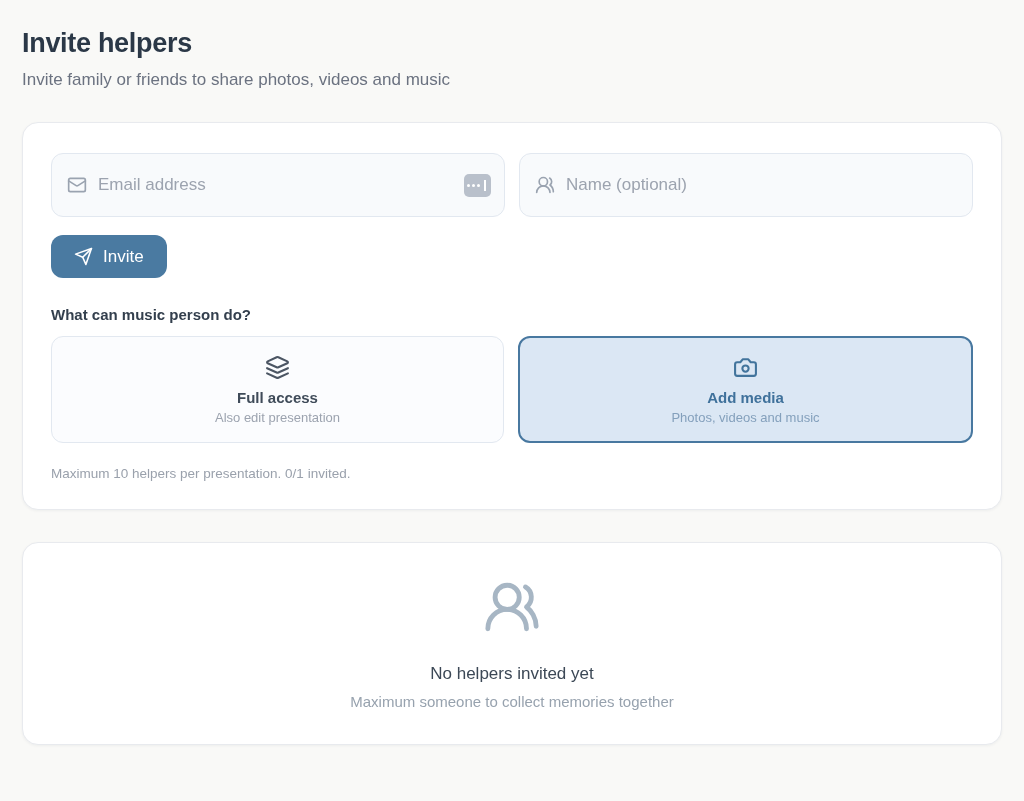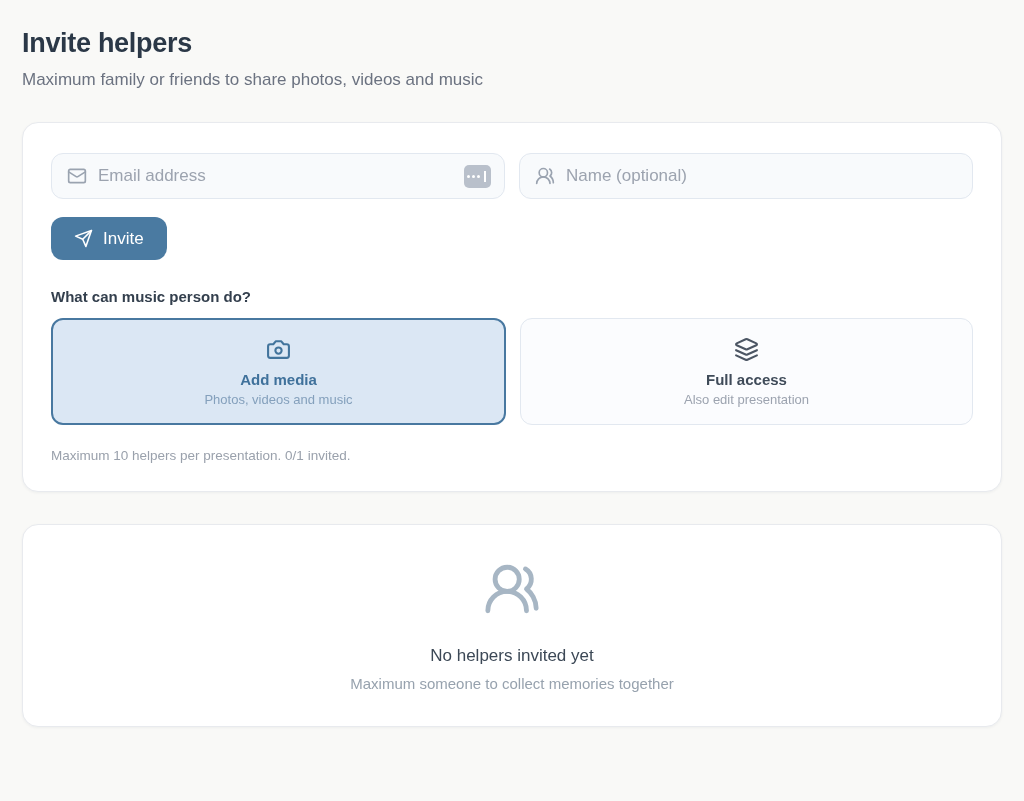--- a/index.html
+++ b/index.html
@@ -31,21 +31,21 @@
     box-shadow: 0 1px 3px rgba(20,30,50,0.05);
   }
   .invite-card {
     margin-top: 32px;
     padding: 30px 28px 28px 28px;
   }
 
   .input-row { display: flex; gap: 14px; }
   .text-input {
     flex: 1;
-    height: 46px;
+    height: 64px;
     display: flex;
     align-items: center;
     gap: 11px;
     padding: 0 13px 0 15px;
     background: #f8fafc;
     border: 1px solid #e2e8f0;
     border-radius: 12px;
   }
   .text-input svg.field-icon { flex: 0 0 auto; stroke: #9aa3b0; }
   .text-input input {
@@ -154,21 +154,21 @@
     font-size: 15px;
     color: #97a2ae;
   }
 </style>
 </head>
 <body>
 
 <div class="page">
 
   <h1 class="page-title">Invite helpers</h1>
-  <div class="page-subtitle">Maximum family or friends to share photos, videos and music</div>
+  <div class="page-subtitle">Invite family or friends to share photos, videos and music</div>
 
   <div class="card invite-card">
 
     <div class="input-row">
 
       <div class="text-input">
         <svg class="field-icon" width="20" height="20" viewBox="0 0 24 24" fill="none" stroke-width="2" stroke-linecap="round" stroke-linejoin="round">
           <rect x="2" y="4" width="20" height="16" rx="2"></rect>
           <path d="m22 7-8.97 5.7a1.94 1.94 0 0 1-2.06 0L2 7"></path>
         </svg>
@@ -197,37 +197,37 @@
         <path d="m22 2-7 20-4-9-9-4Z"></path>
         <path d="M22 2 11 13"></path>
       </svg>
       <span>Invite</span>
     </button>
 
     <div class="perm-label">What can music person do?</div>
 
     <div class="options-row">
 
-      <div class="option-card selected">
-        <svg width="25" height="25" viewBox="0 0 24 24" fill="none" stroke-width="2" stroke-linecap="round" stroke-linejoin="round">
-          <path d="M14.5 4h-5L7 7H4a2 2 0 0 0-2 2v9a2 2 0 0 0 2 2h16a2 2 0 0 0 2-2V9a2 2 0 0 0-2-2h-3l-2.5-3z"></path>
-          <circle cx="12" cy="13" r="3"></circle>
-        </svg>
-        <div class="option-title">Add media</div>
-        <div class="option-subtitle">Photos, videos and music</div>
-      </div>
-
       <div class="option-card unselected">
         <svg width="25" height="25" viewBox="0 0 24 24" fill="none" stroke-width="2" stroke-linecap="round" stroke-linejoin="round">
           <path d="M12.83 2.18a2 2 0 0 0-1.66 0L2.6 6.08a1 1 0 0 0 0 1.83l8.58 3.91a2 2 0 0 0 1.66 0l8.58-3.9a1 1 0 0 0 0-1.83Z"></path>
           <path d="m22 17.65-9.17 4.16a2 2 0 0 1-1.66 0L2 17.65"></path>
           <path d="m22 12.65-9.17 4.16a2 2 0 0 1-1.66 0L2 12.65"></path>
         </svg>
         <div class="option-title">Full access</div>
         <div class="option-subtitle">Also edit presentation</div>
+      </div>
+
+      <div class="option-card selected">
+        <svg width="25" height="25" viewBox="0 0 24 24" fill="none" stroke-width="2" stroke-linecap="round" stroke-linejoin="round">
+          <path d="M14.5 4h-5L7 7H4a2 2 0 0 0-2 2v9a2 2 0 0 0 2 2h16a2 2 0 0 0 2-2V9a2 2 0 0 0-2-2h-3l-2.5-3z"></path>
+          <circle cx="12" cy="13" r="3"></circle>
+        </svg>
+        <div class="option-title">Add media</div>
+        <div class="option-subtitle">Photos, videos and music</div>
       </div>
 
     </div>
 
     <div class="limit-note">Maximum 10 helpers per presentation. 0/1 invited.</div>
 
   </div>
 
   <div class="card helpers-card">
     <svg width="58" height="58" viewBox="0 0 24 24" fill="none" stroke-width="2" stroke-linecap="round" stroke-linejoin="round">

